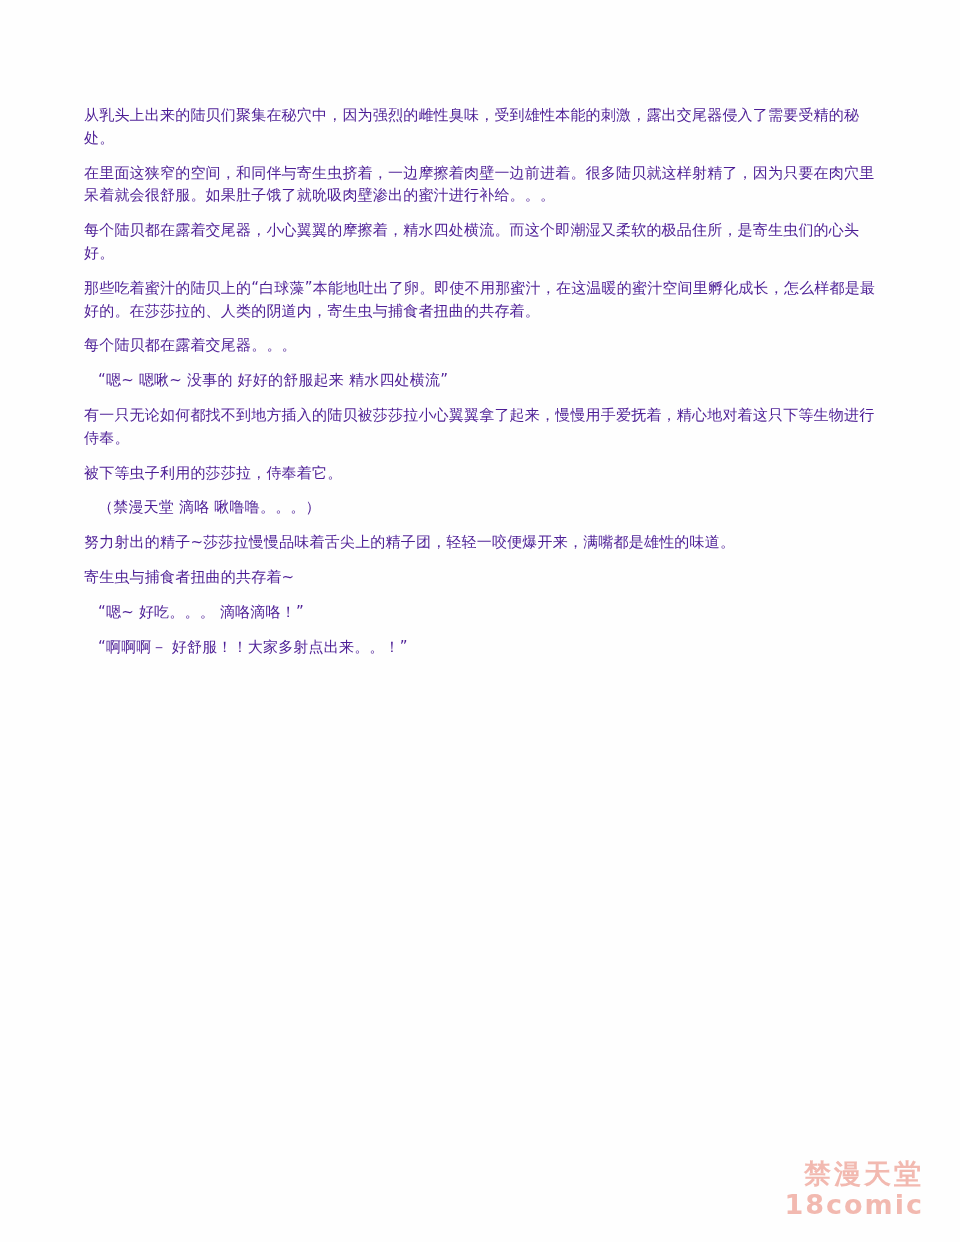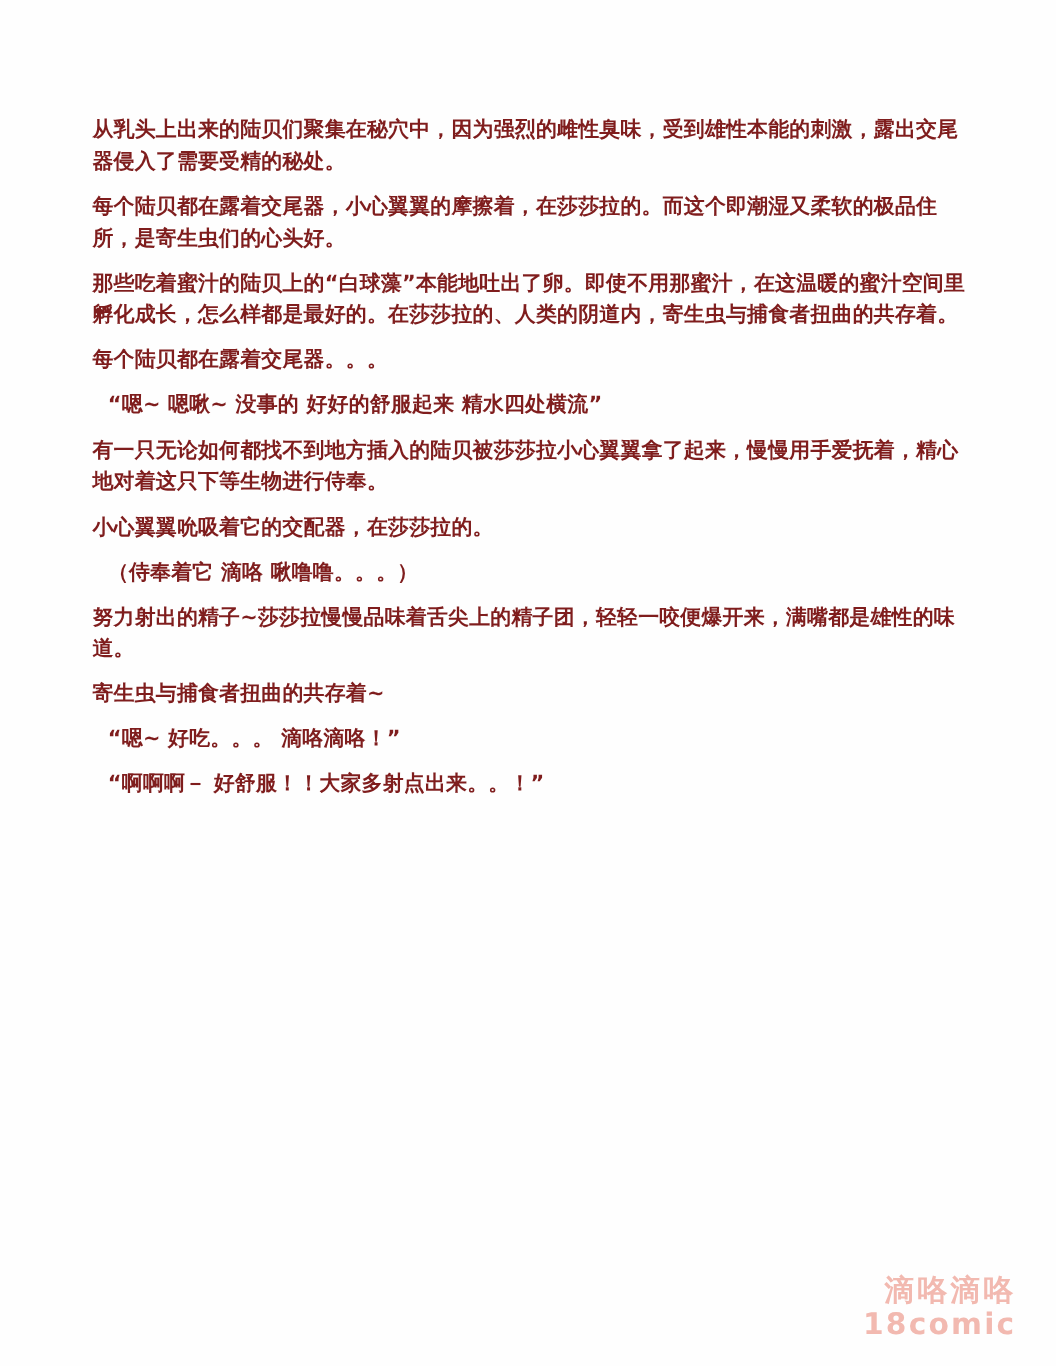--- a/index.html
+++ b/index.html
@@ -20,27 +20,27 @@
     inset: 0;
     background: #fefefe;
   }
   .text-column {
     position: absolute;
     left: 84px;
     top: 104px;
     width: 800px;
   }
   .para {
-    font-size: 19px;
+    font-size: 15px;
     line-height: 1.52;
     letter-spacing: 0.2px;
     margin: 0 0 12px 0;
     text-align: left;
-    font-weight: 700;
-    color: #7f1d1d;
+    font-weight: 400;
+    color: #4c1d95;
   }
   .para.indent {
     text-indent: 14px;
   }
   .para.gap-big {
   }
   .watermark {
     position: absolute;
     right: 36px;
     bottom: 22px;
@@ -62,31 +62,32 @@
     line-height: 1.15;
   }
 </style>
 </head>
 <body>
 
 <div class="page">
 
   <div class="text-column">
     <p class="para">从乳头上出来的陆贝们聚集在秘穴中，因为强烈的雌性臭味，受到雄性本能的刺激，露出交尾器侵入了需要受精的秘处。</p>
-    <p class="para">每个陆贝都在露着交尾器，小心翼翼的摩擦着，在莎莎拉的。而这个即潮湿又柔软的极品住所，是寄生虫们的心头好。</p>
+    <p class="para">在里面这狭窄的空间，和同伴与寄生虫挤着，一边摩擦着肉壁一边前进着。很多陆贝就这样射精了，因为只要在肉穴里呆着就会很舒服。如果肚子饿了就吮吸肉壁渗出的蜜汁进行补给。。。</p>
+    <p class="para">每个陆贝都在露着交尾器，小心翼翼的摩擦着，精水四处横流。而这个即潮湿又柔软的极品住所，是寄生虫们的心头好。</p>
     <p class="para">那些吃着蜜汁的陆贝上的“白球藻”本能地吐出了卵。即使不用那蜜汁，在这温暖的蜜汁空间里孵化成长，怎么样都是最好的。在莎莎拉的、人类的阴道内，寄生虫与捕食者扭曲的共存着。</p>
     <p class="para">每个陆贝都在露着交尾器。。。</p>
     <p class="para indent">“嗯~ 嗯啾~ 没事的 好好的舒服起来 精水四处横流”</p>
     <p class="para">有一只无论如何都找不到地方插入的陆贝被莎莎拉小心翼翼拿了起来，慢慢用手爱抚着，精心地对着这只下等生物进行侍奉。</p>
-    <p class="para">小心翼翼吮吸着它的交配器，在莎莎拉的。</p>
-    <p class="para indent">（侍奉着它 滴咯 啾噜噜。。。）</p>
+    <p class="para">被下等虫子利用的莎莎拉，侍奉着它。</p>
+    <p class="para indent">（禁漫天堂 滴咯 啾噜噜。。。）</p>
     <p class="para">努力射出的精子~莎莎拉慢慢品味着舌尖上的精子团，轻轻一咬便爆开来，满嘴都是雄性的味道。</p>
     <p class="para">寄生虫与捕食者扭曲的共存着~</p>
     <p class="para indent">“嗯~ 好吃。。。 滴咯滴咯！”</p>
     <p class="para indent gap-big">“啊啊啊－ 好舒服！！大家多射点出来。。！”</p>
   </div>
 
   <div class="watermark">
-    <div class="wm-line1">滴咯滴咯</div>
+    <div class="wm-line1">禁漫天堂</div>
     <div class="wm-line2">18comic</div>
   </div>
 
 </div>
 
 </body></html>

